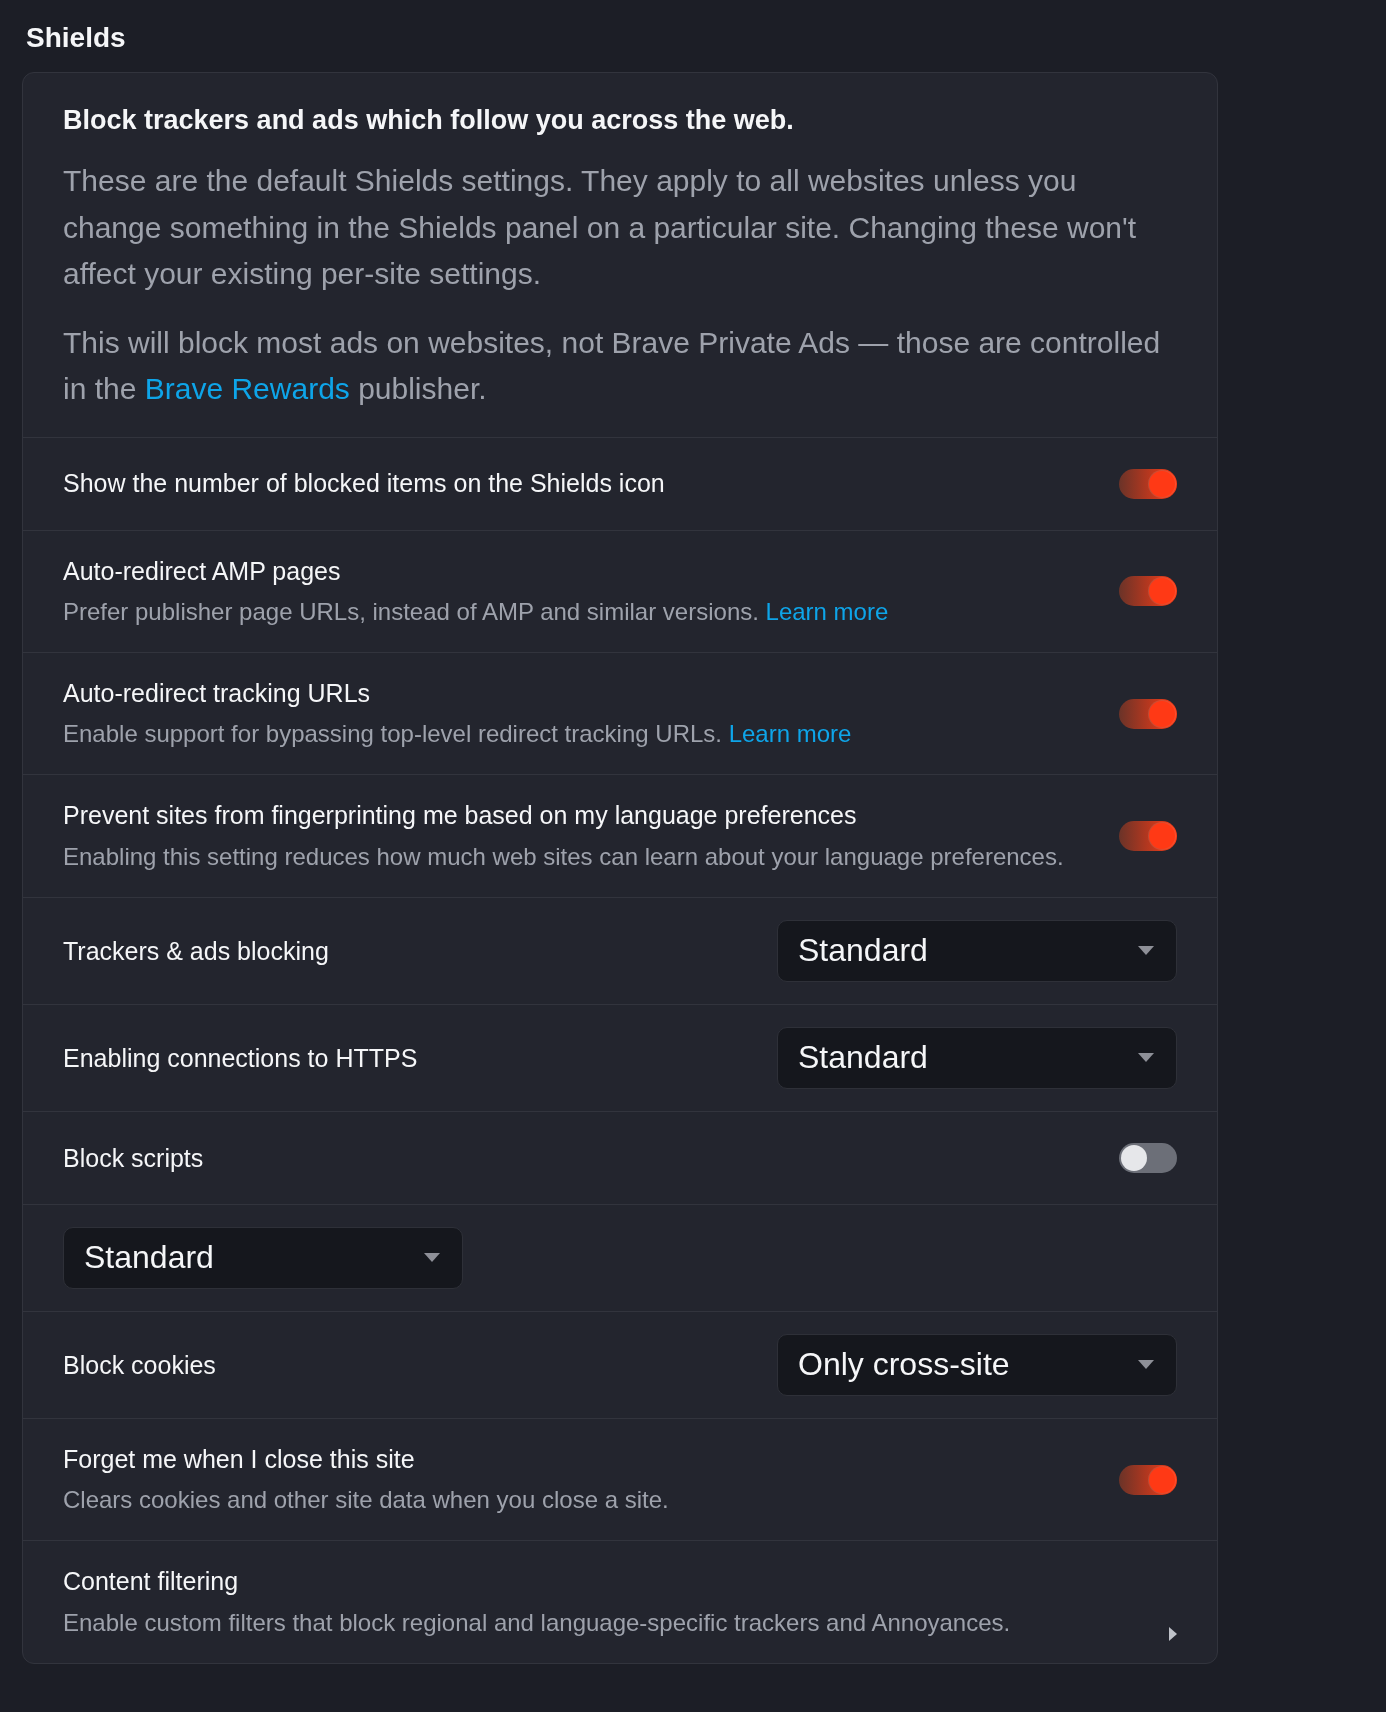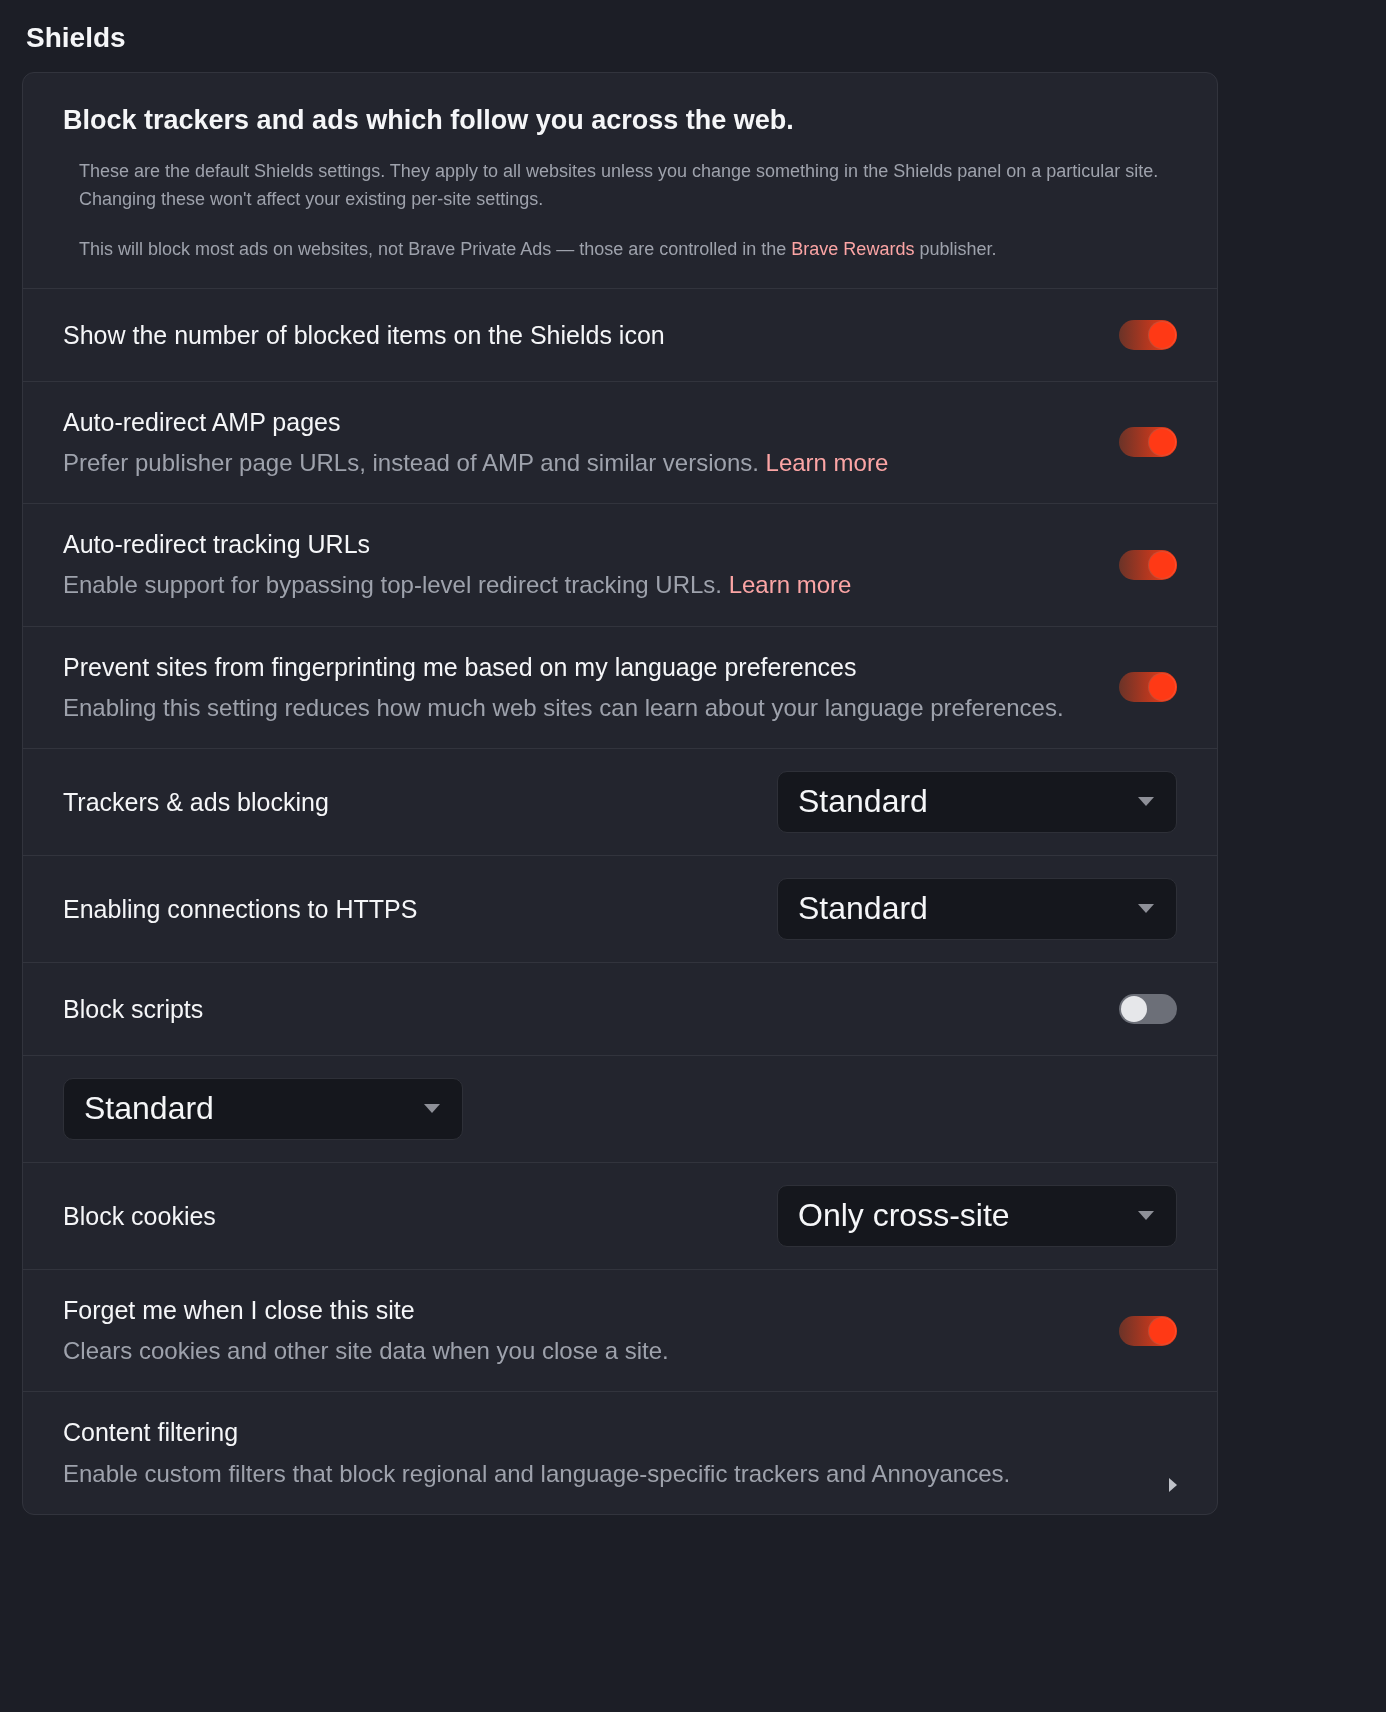--- a/index.html
+++ b/index.html
@@ -32,28 +32,28 @@
     padding: 32px 40px 24px;
     border-bottom: 1px solid #32343d;
   }
   .intro h2 {
     margin: 0 0 22px 0;
     font-size: 27px;
     font-weight: 700;
     color: #f5f6f8;
   }
   .intro p {
-    margin: 0 0 22px 16px;
-    font-size: 18px;
+    margin: 0 0 22px 0;
+    font-size: 30px;
     line-height: 1.55;
     color: #9ea2ac;
   }
   .intro p:last-child { margin-bottom: 0; }
   .link {
-    color: #fca5a5;
+    color: #0ea5e9;
     cursor: pointer;
   }
   .row {
     display: flex;
     align-items: center;
     justify-content: space-between;
     padding: 22px 40px;
     border-bottom: 1px solid #32343d;
     min-height: 48px;
     box-sizing: content-box;

